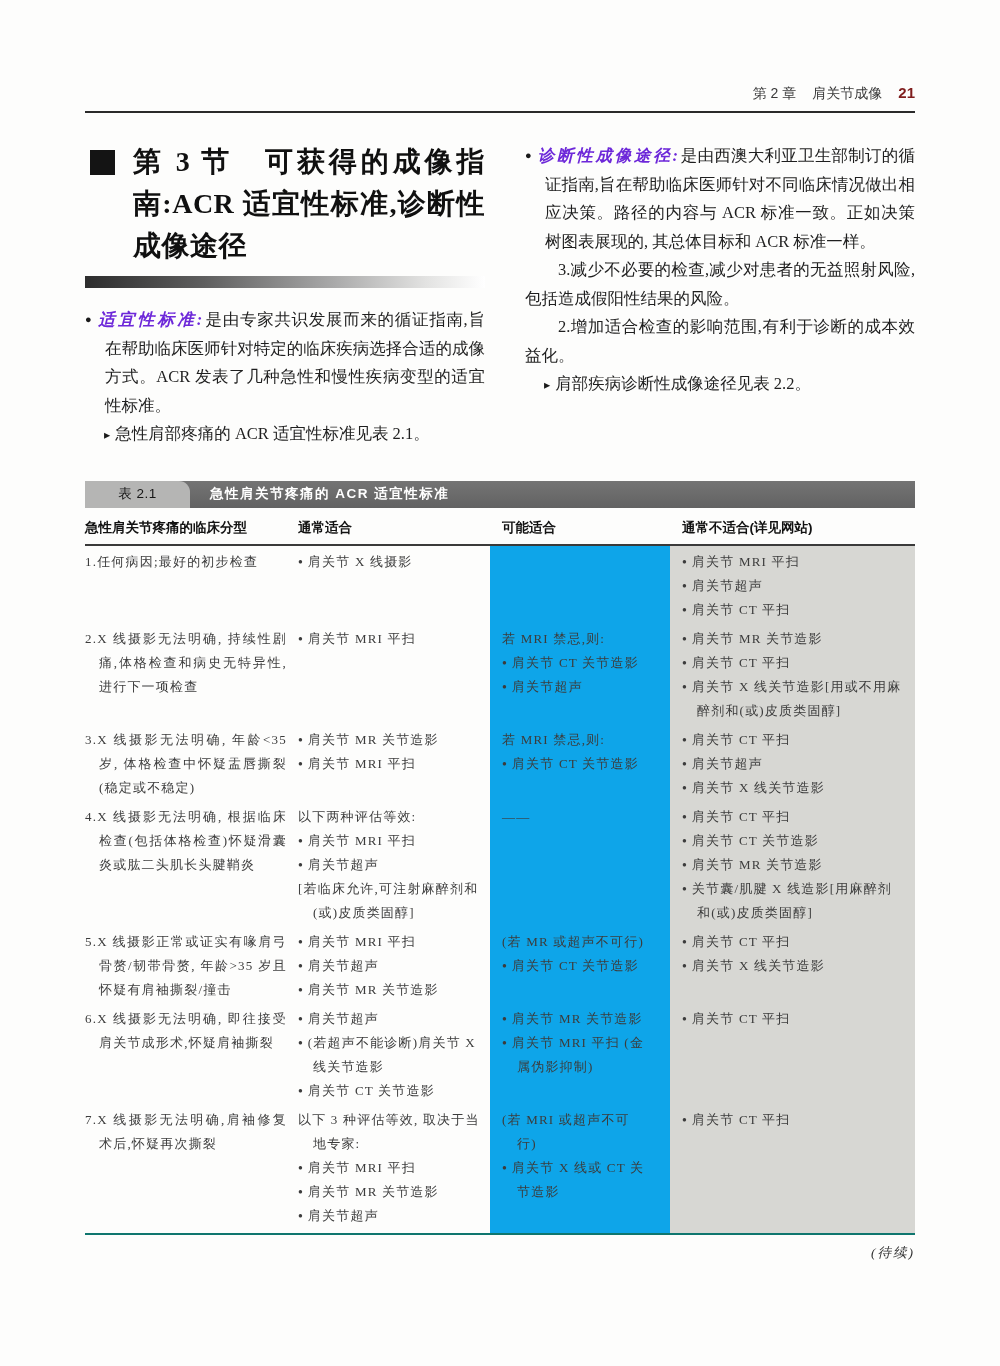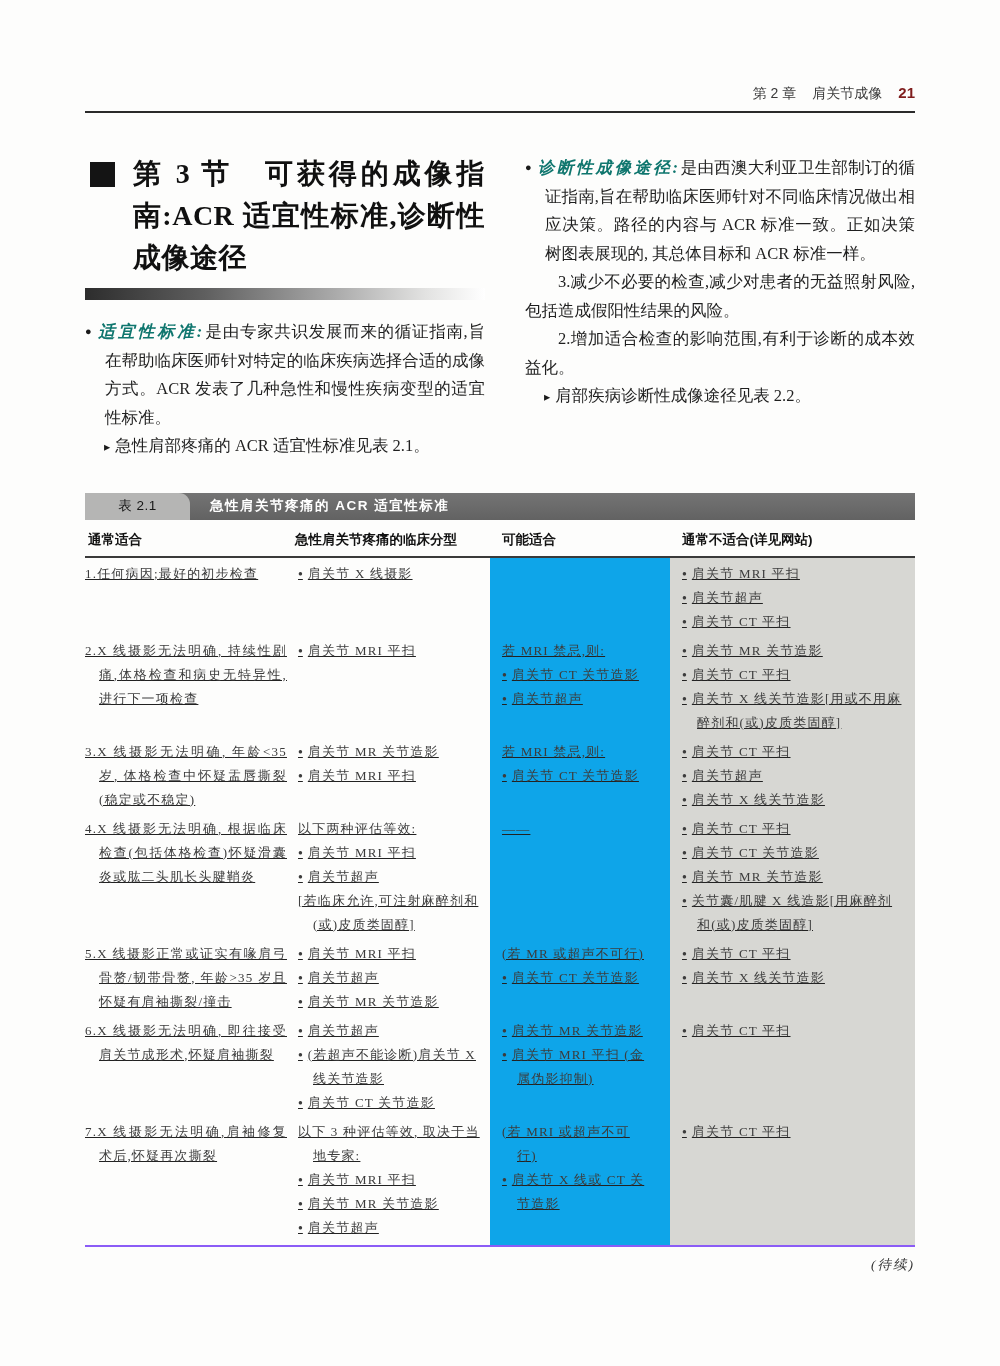--- a/index.html
+++ b/index.html
@@ -25,21 +25,21 @@
     justify-content: flex-end;
     align-items: baseline;
     gap: 16px;
     font-family: "Liberation Sans", "DejaVu Sans", sans-serif;
     font-size: 14px;
     color: #3a3a3a;
   }
   .page-header .page-number { font-weight: bold; font-size: 15px; color:#7f1d1d; }
 
   
-  .columns { display: flex; gap: 40px; margin-top: 40px; }
+  .columns { display: flex; gap: 40px; margin-top: 28px; }
   .col-left  { width: 405px; }
   .col-right { width: 395px; }
 
   .section-head { position: relative; padding-left: 48px; }
   .black-square { position: absolute; left: 5px; top: 9px; width: 25px; height: 25px; background: #141414; }
   .section-title {
     margin: 0;
     font-size: 28px;
     font-weight: bold;
     line-height: 42px;
@@ -50,21 +50,21 @@
   .gradient-bar {
     height: 12px;
     margin-top: 9px;
     background: linear-gradient(to right, #2d2d2d 0%, #5f5f5f 30%, #a9a9a9 62%, #e2e2e1 85%, #ffffff 100%);
   }
 
   .para { font-size: 16.5px; line-height: 28.5px; text-align: justify; color: #1f1f1f; }
   .bullet-para { padding-left: 20px; text-indent: -20px; margin: 0; }
   .lead-space { margin-top: 17px; }
   .bullet-dot { font-size: 11px; vertical-align: 2px; margin-right: 6px; color:#1a1a1a; }
-  .term { font-style: italic; font-weight: bold; letter-spacing: 2.5px; color:#0f766e; }
+  .term { font-style: italic; font-weight: bold; letter-spacing: 2.5px; color:#6d28d9; }
   .numbered { margin: 0; text-indent: 2em; }
   .sub-bullet { margin: 0; padding-left: 36px; text-indent: -17px; }
   .tri { font-size: 12.5px; margin-right: 5px; color:#1a1a1a; }
 
   
   .table-wrap { margin-top: 31px; }
   .table-titlebar {
     height: 27px;
     background: linear-gradient(to bottom, #747474, #626262);
     display: flex;
@@ -89,21 +89,21 @@
     font-weight: bold;
     font-size: 13.5px;
     color: #121212;
     border-bottom: 2px solid #3a3a3a;
     margin-top: 3px;
   }
   .th { padding: 8px 0 7px 0; }
   .th.h2 { padding-left: 3px; }
   .th.h3, .th.h4 { padding-left: 12px; }
 
-  .tbody { border-bottom: 2px solid #8b5cf6; padding: 0; text-decoration: underline; }
+  .tbody { border-bottom: 2px solid #0f766e; padding: 0; }
   .trow { display: grid; grid-template-columns: 210px 195px 180px 245px; }
   .cell {
     font-size: 13px;
     line-height: 24px;
     letter-spacing: 1.2px;
     color: #3c3c3c;
     padding-bottom: 5px;
   }
   .trow:first-child .cell { padding-top: 4px; }
   .cell.col1 { padding-right: 8px; }
@@ -159,22 +159,22 @@
 
   </div>
 
   <div class="table-wrap">
     <div class="table-titlebar">
       <div class="table-label">表 2.1</div>
       <div class="table-title">急性肩关节疼痛的 ACR 适宜性标准</div>
     </div>
 
     <div class="thead">
+      <div class="th h1">急性肩关节疼痛的临床分型</div>
       <div class="th h2">通常适合</div>
-      <div class="th h1">急性肩关节疼痛的临床分型</div>
       <div class="th h3">可能适合</div>
       <div class="th h4">通常不适合(详见网站)</div>
     </div>
 
     <div class="tbody">
         <div class="trow">
           <div class="cell col1">
             <div class="c1text">1.任何病因;最好的初步检查</div>
           </div>
           <div class="cell col2">

